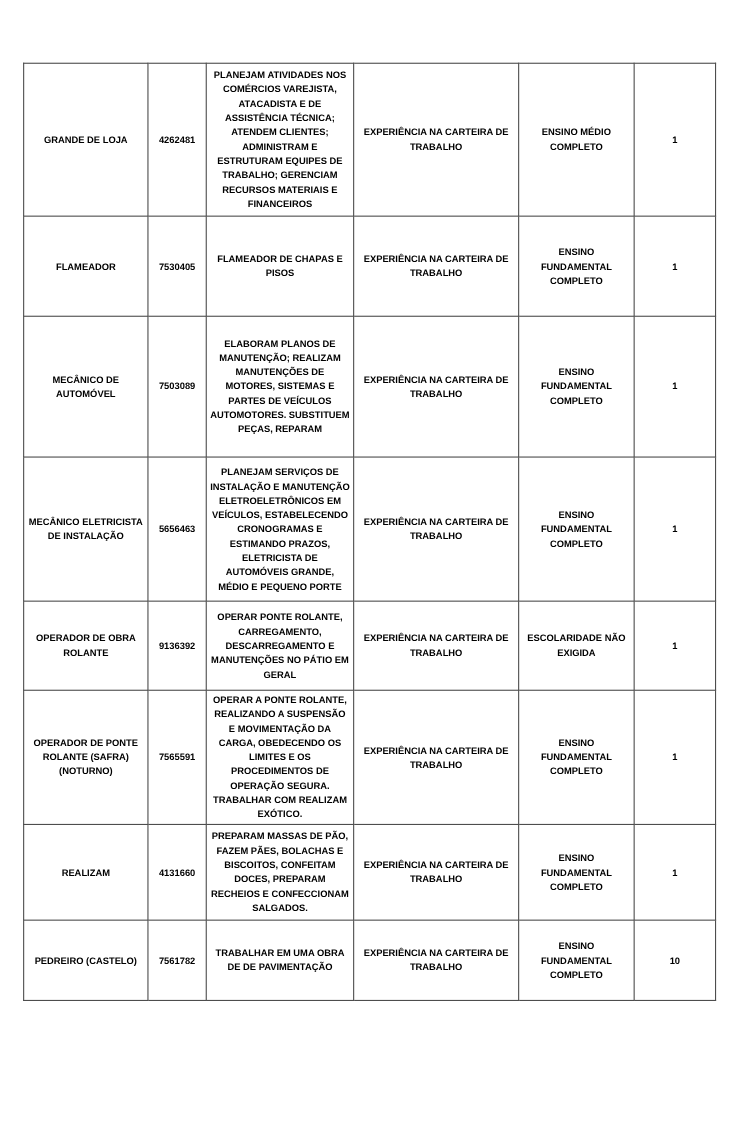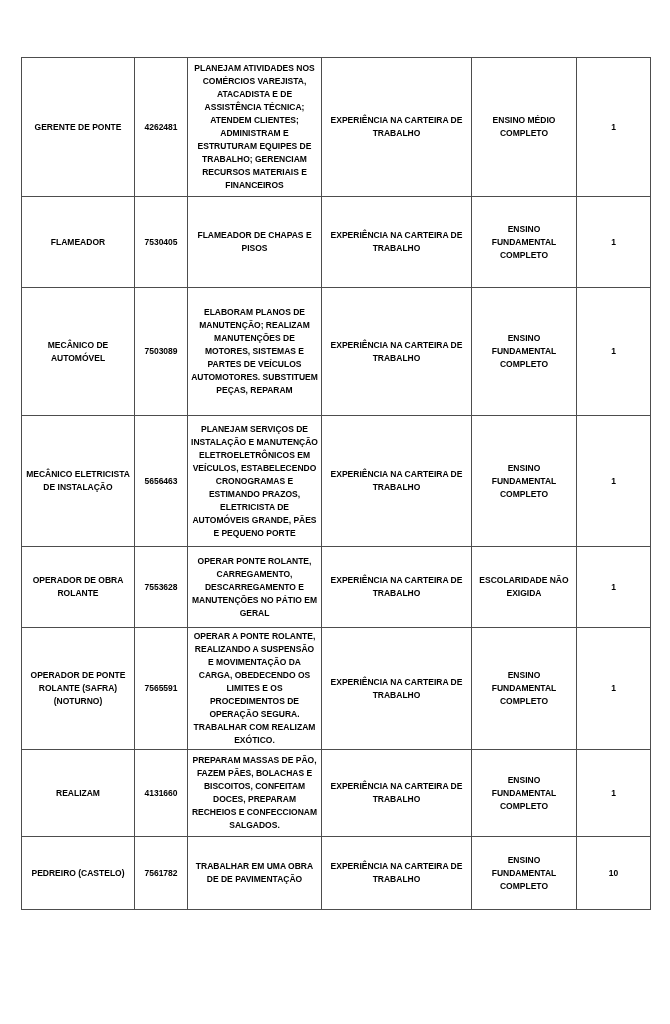--- a/index.html
+++ b/index.html
@@ -53,21 +53,21 @@
     <colgroup>
       <col style="width:113px">
       <col style="width:53px">
       <col style="width:134px">
       <col style="width:150px">
       <col style="width:105px">
       <col style="width:74px">
     </colgroup>
     <tbody>
       <tr class="r0">
-        <td class="c-occ">GERENTE DE PONTE</td>
+        <td class="c-occ">GRANDE DE LOJA</td>
         <td class="c-code">4262481</td>
         <td class="c-desc">PLANEJAM ATIVIDADES NOS COMÉRCIOS VAREJISTA, ATACADISTA E DE ASSISTÊNCIA TÉCNICA; ATENDEM CLIENTES; ADMINISTRAM E ESTRUTURAM EQUIPES DE TRABALHO; GERENCIAM RECURSOS MATERIAIS E FINANCEIROS</td>
         <td class="c-exp">EXPERIÊNCIA NA CARTEIRA DE TRABALHO</td>
         <td class="c-edu">ENSINO MÉDIO COMPLETO</td>
         <td class="c-qty">1</td>
       </tr>
       <tr class="r1">
         <td class="c-occ">FLAMEADOR</td>
         <td class="c-code">7530405</td>
         <td class="c-desc">FLAMEADOR DE CHAPAS E PISOS</td>
@@ -79,28 +79,28 @@
         <td class="c-occ">MECÂNICO DE AUTOMÓVEL</td>
         <td class="c-code">7503089</td>
         <td class="c-desc">ELABORAM PLANOS DE MANUTENÇÃO; REALIZAM MANUTENÇÕES DE MOTORES, SISTEMAS E PARTES DE VEÍCULOS AUTOMOTORES. SUBSTITUEM PEÇAS, REPARAM</td>
         <td class="c-exp">EXPERIÊNCIA NA CARTEIRA DE TRABALHO</td>
         <td class="c-edu">ENSINO FUNDAMENTAL COMPLETO</td>
         <td class="c-qty">1</td>
       </tr>
       <tr class="r3">
         <td class="c-occ">MECÂNICO ELETRICISTA DE INSTALAÇÃO</td>
         <td class="c-code">5656463</td>
-        <td class="c-desc">PLANEJAM SERVIÇOS DE INSTALAÇÃO E MANUTENÇÃO ELETROELETRÔNICOS EM VEÍCULOS, ESTABELECENDO CRONOGRAMAS E ESTIMANDO PRAZOS, ELETRICISTA DE AUTOMÓVEIS GRANDE, PÃES E PEQUENO PORTE</td>
+        <td class="c-desc">PLANEJAM SERVIÇOS DE INSTALAÇÃO E MANUTENÇÃO ELETROELETRÔNICOS EM VEÍCULOS, ESTABELECENDO CRONOGRAMAS E ESTIMANDO PRAZOS, ELETRICISTA DE AUTOMÓVEIS GRANDE, MÉDIO E PEQUENO PORTE</td>
         <td class="c-exp">EXPERIÊNCIA NA CARTEIRA DE TRABALHO</td>
         <td class="c-edu">ENSINO FUNDAMENTAL COMPLETO</td>
         <td class="c-qty">1</td>
       </tr>
       <tr class="r4">
         <td class="c-occ">OPERADOR DE OBRA ROLANTE</td>
-        <td class="c-code">7553628</td>
+        <td class="c-code">9136392</td>
         <td class="c-desc">OPERAR PONTE ROLANTE, CARREGAMENTO, DESCARREGAMENTO E MANUTENÇÕES NO PÁTIO EM GERAL</td>
         <td class="c-exp">EXPERIÊNCIA NA CARTEIRA DE TRABALHO</td>
         <td class="c-edu">ESCOLARIDADE NÃO EXIGIDA</td>
         <td class="c-qty">1</td>
       </tr>
       <tr class="r5">
         <td class="c-occ">OPERADOR DE PONTE ROLANTE (SAFRA) (NOTURNO)</td>
         <td class="c-code">7565591</td>
         <td class="c-desc">OPERAR A PONTE ROLANTE, REALIZANDO A SUSPENSÃO E MOVIMENTAÇÃO DA CARGA, OBEDECENDO OS LIMITES E OS PROCEDIMENTOS DE OPERAÇÃO SEGURA. TRABALHAR COM REALIZAM EXÓTICO.</td>
         <td class="c-exp">EXPERIÊNCIA NA CARTEIRA DE TRABALHO</td>

